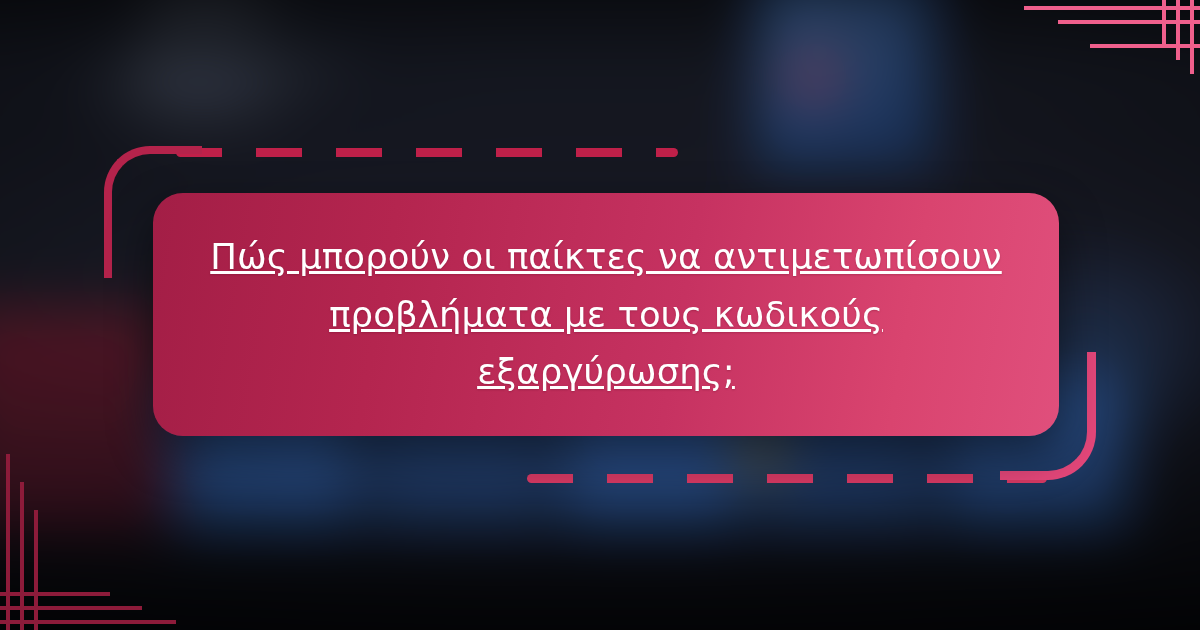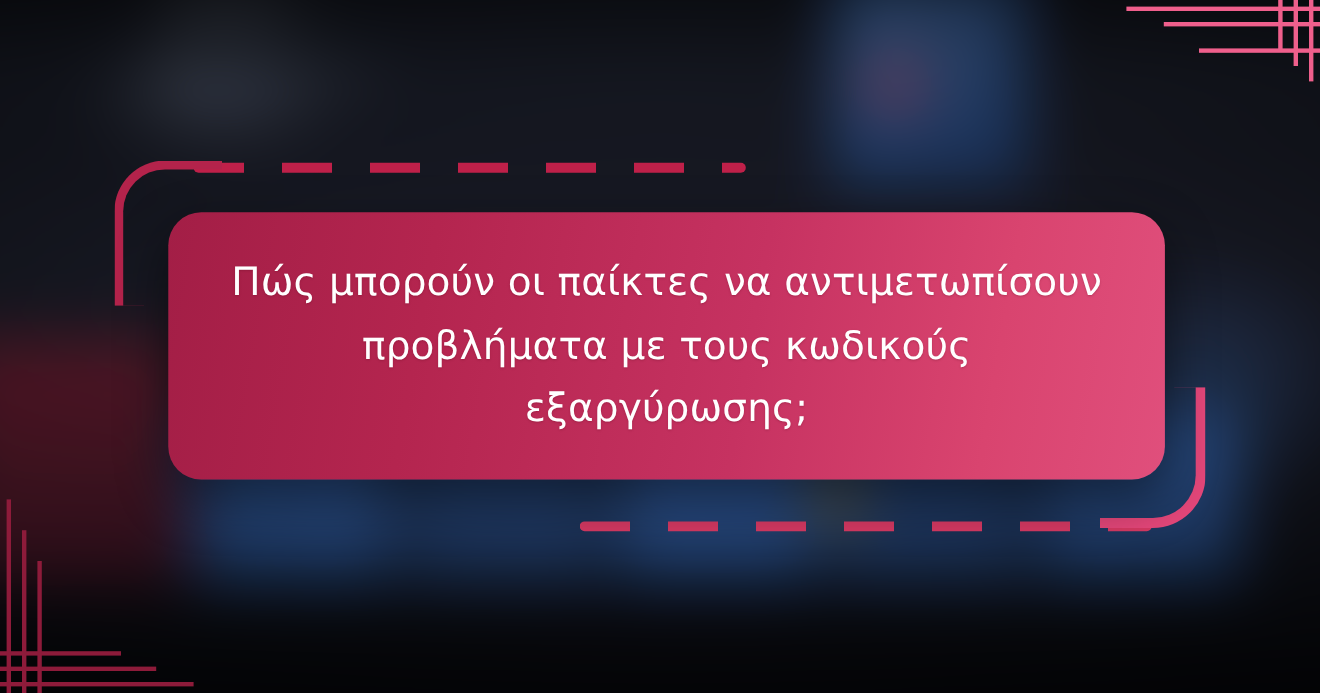--- a/index.html
+++ b/index.html
@@ -174,20 +174,21 @@
   .card-title {
     color:#ffffff;
     font-family:"DejaVu Sans", sans-serif;
     font-size:35.5px;
     font-weight:400;
     line-height:1.62;
     text-align:center;
     letter-spacing:.1px;
     max-width:800px;
     text-shadow:0 1px 2px rgba(80,0,25,.25);
+    text-decoration:underline;
   }
 </style>
 </head>
 <body>
 
 <div id="stage">
 
   <div class="bg-wrap">
     <div class="bg-base"></div>
     <div class="bg-hdr"></div>

